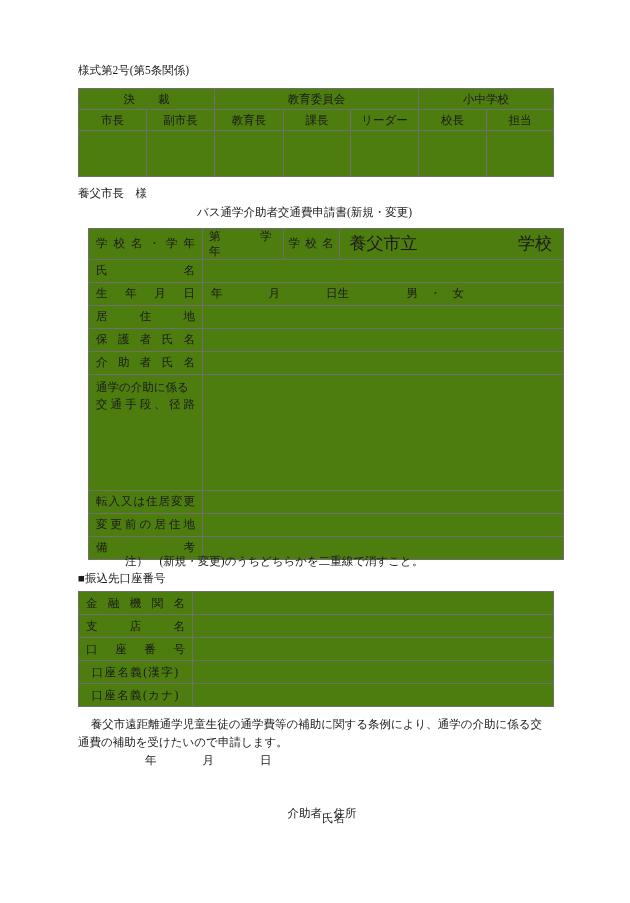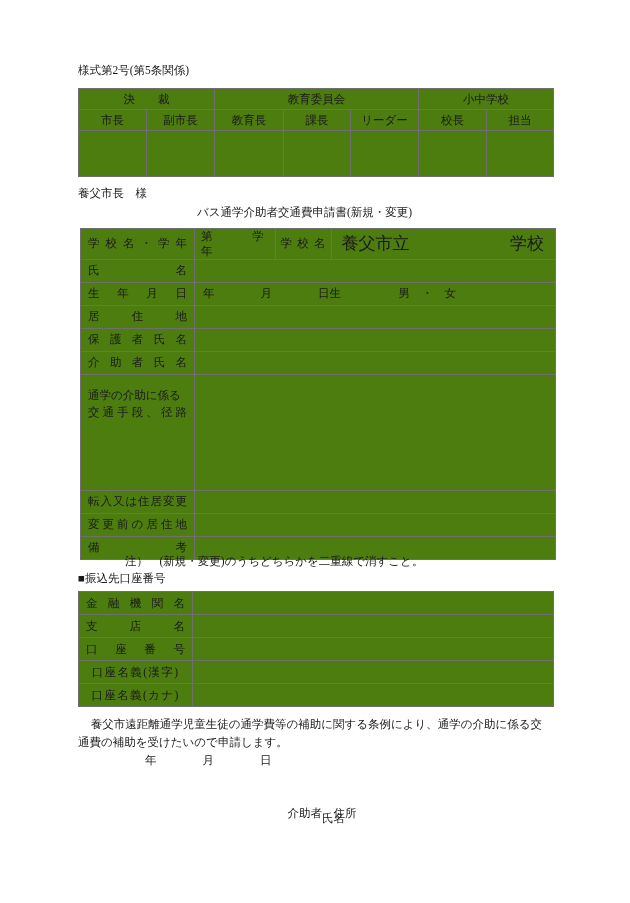--- a/index.html
+++ b/index.html
@@ -48,31 +48,31 @@
 
   
   #approval-table { left: 78px; top: 88px; width: 475px; }
   #approval-table td {
     text-align: center;
     height: 20px;
   }
   #approval-table td.sig-cell { height: 45px; }
 
   
-  #main-table { left: 80px; top: 228px; width: 475px; }
+  #main-table { left: 88px; top: 228px; width: 475px; }
   #main-table td { height: 22px; }
   #main-table td.lbl {
     width: 114px;
     text-align: justify;
     text-align-last: justify;
     padding: 0 7px;
   }
   #main-table td.lbl.two-line {
     vertical-align: top;
-    padding-top: 12px;
+    padding-top: 4px;
     line-height: 1.45;
   }
   #main-table td.lbl .ln {
     display: block;
     text-align: justify;
     text-align-last: justify;
   }
   #main-table td.lbl .ln.free {
     text-align-last: left;
   }

